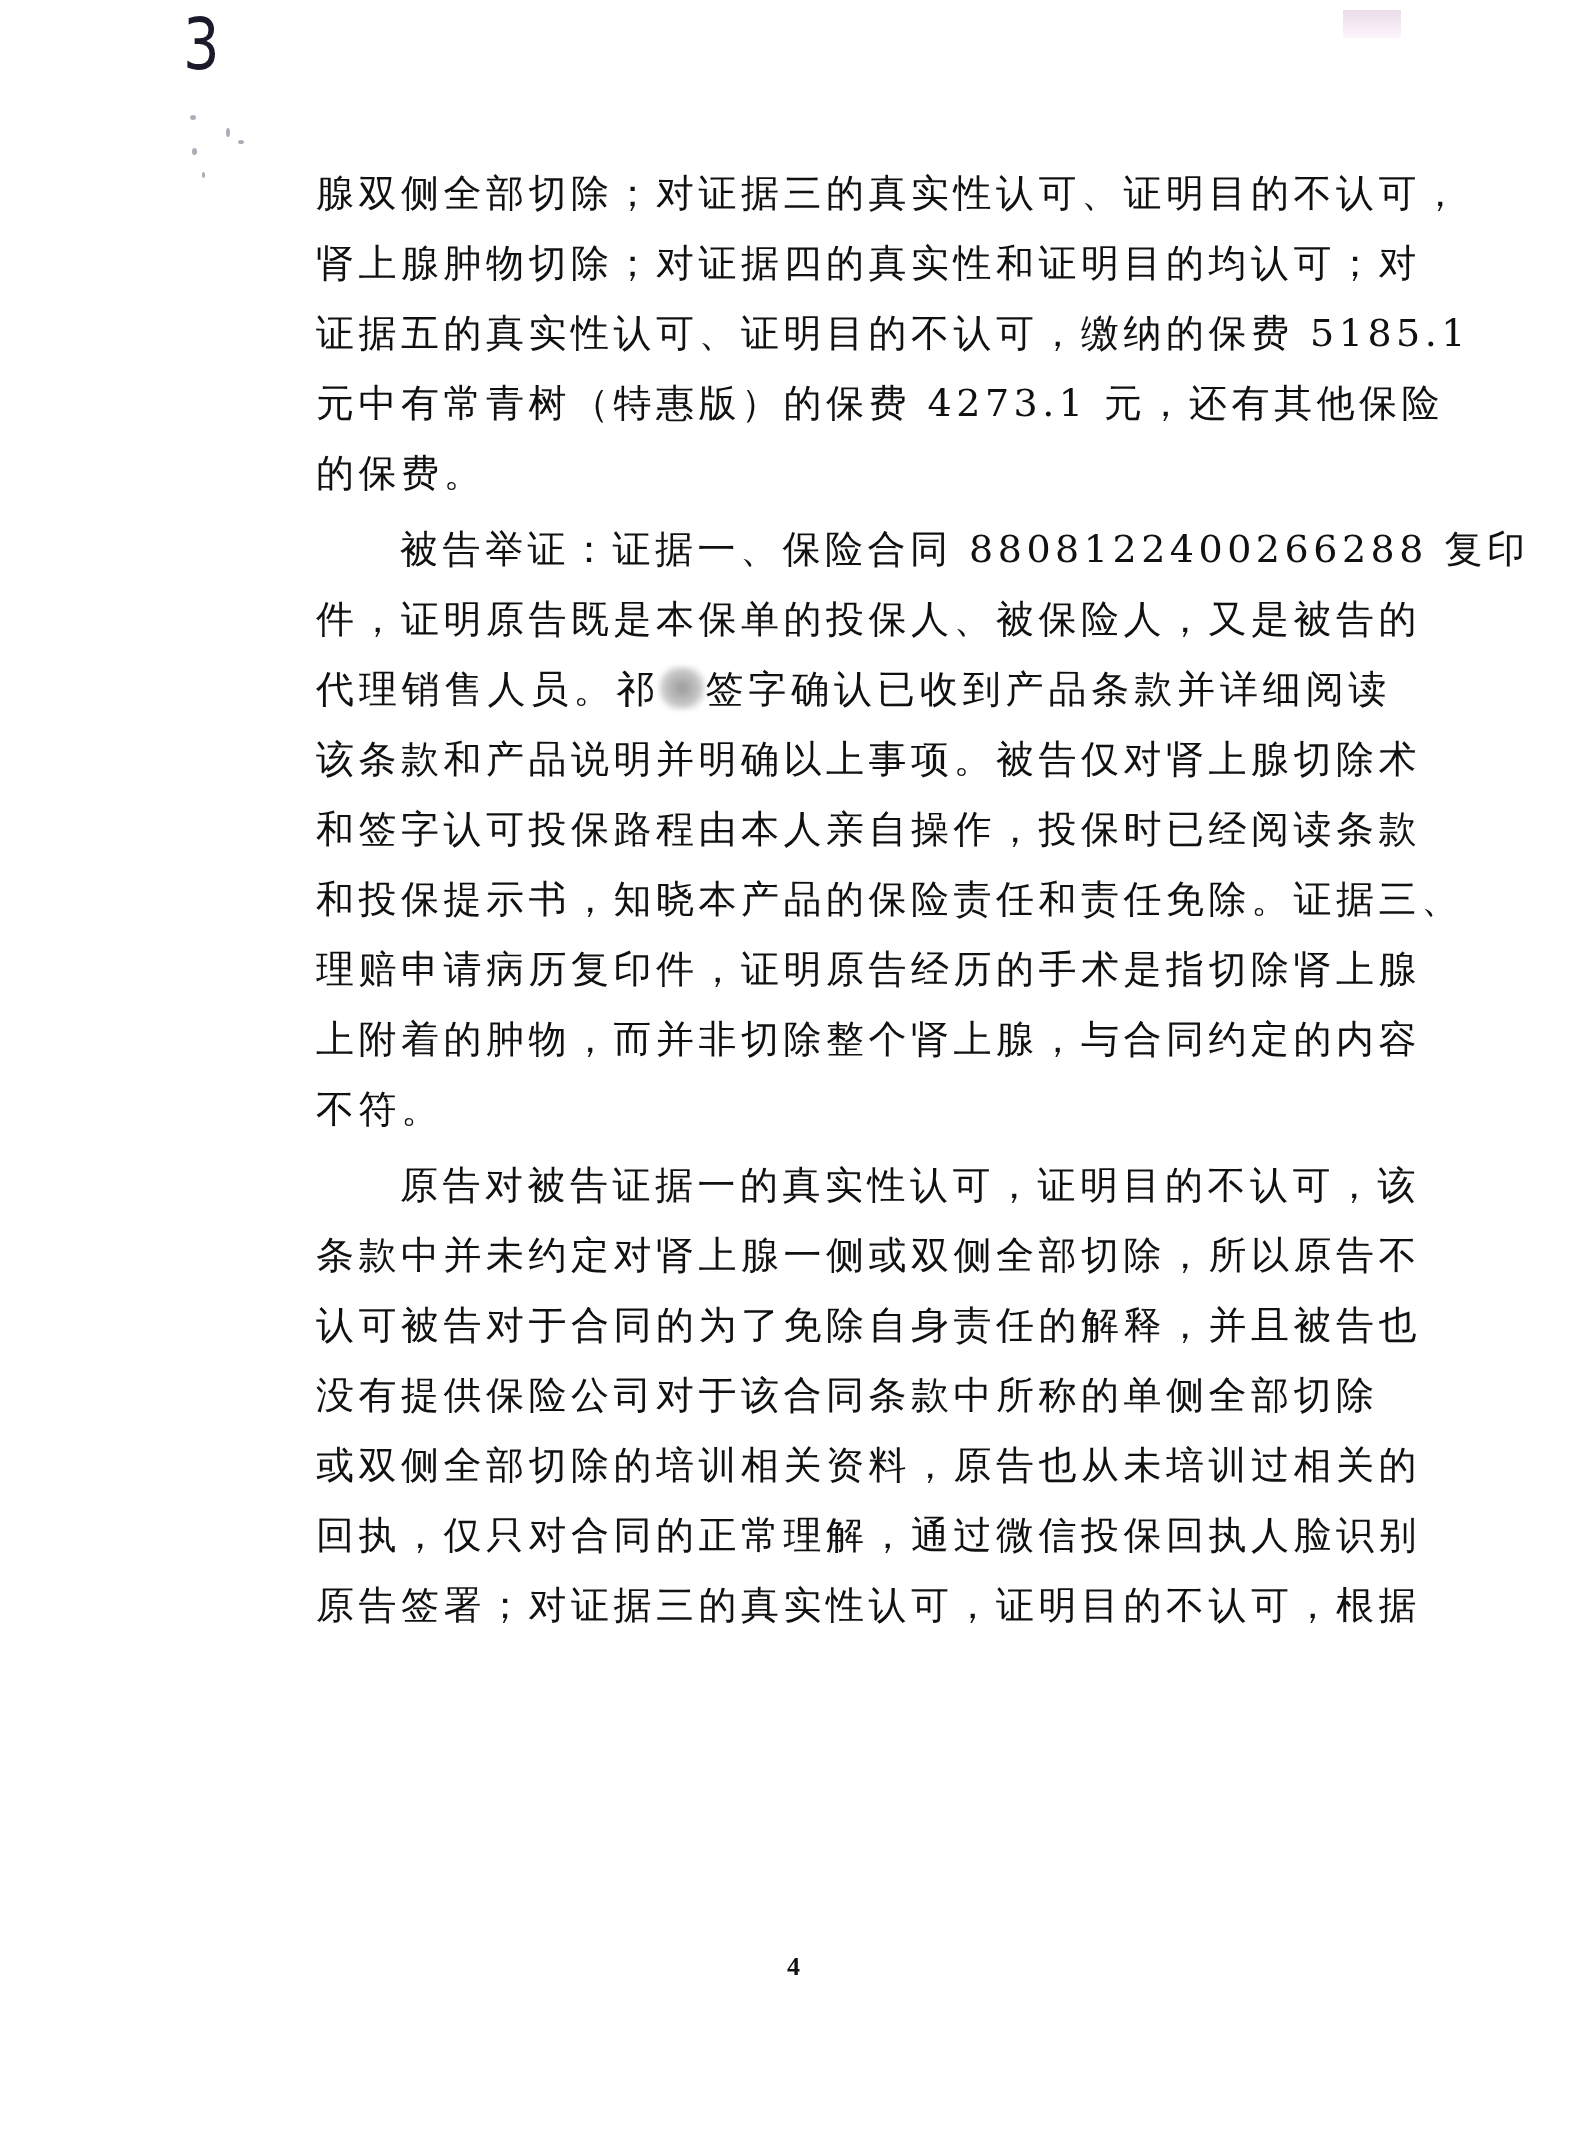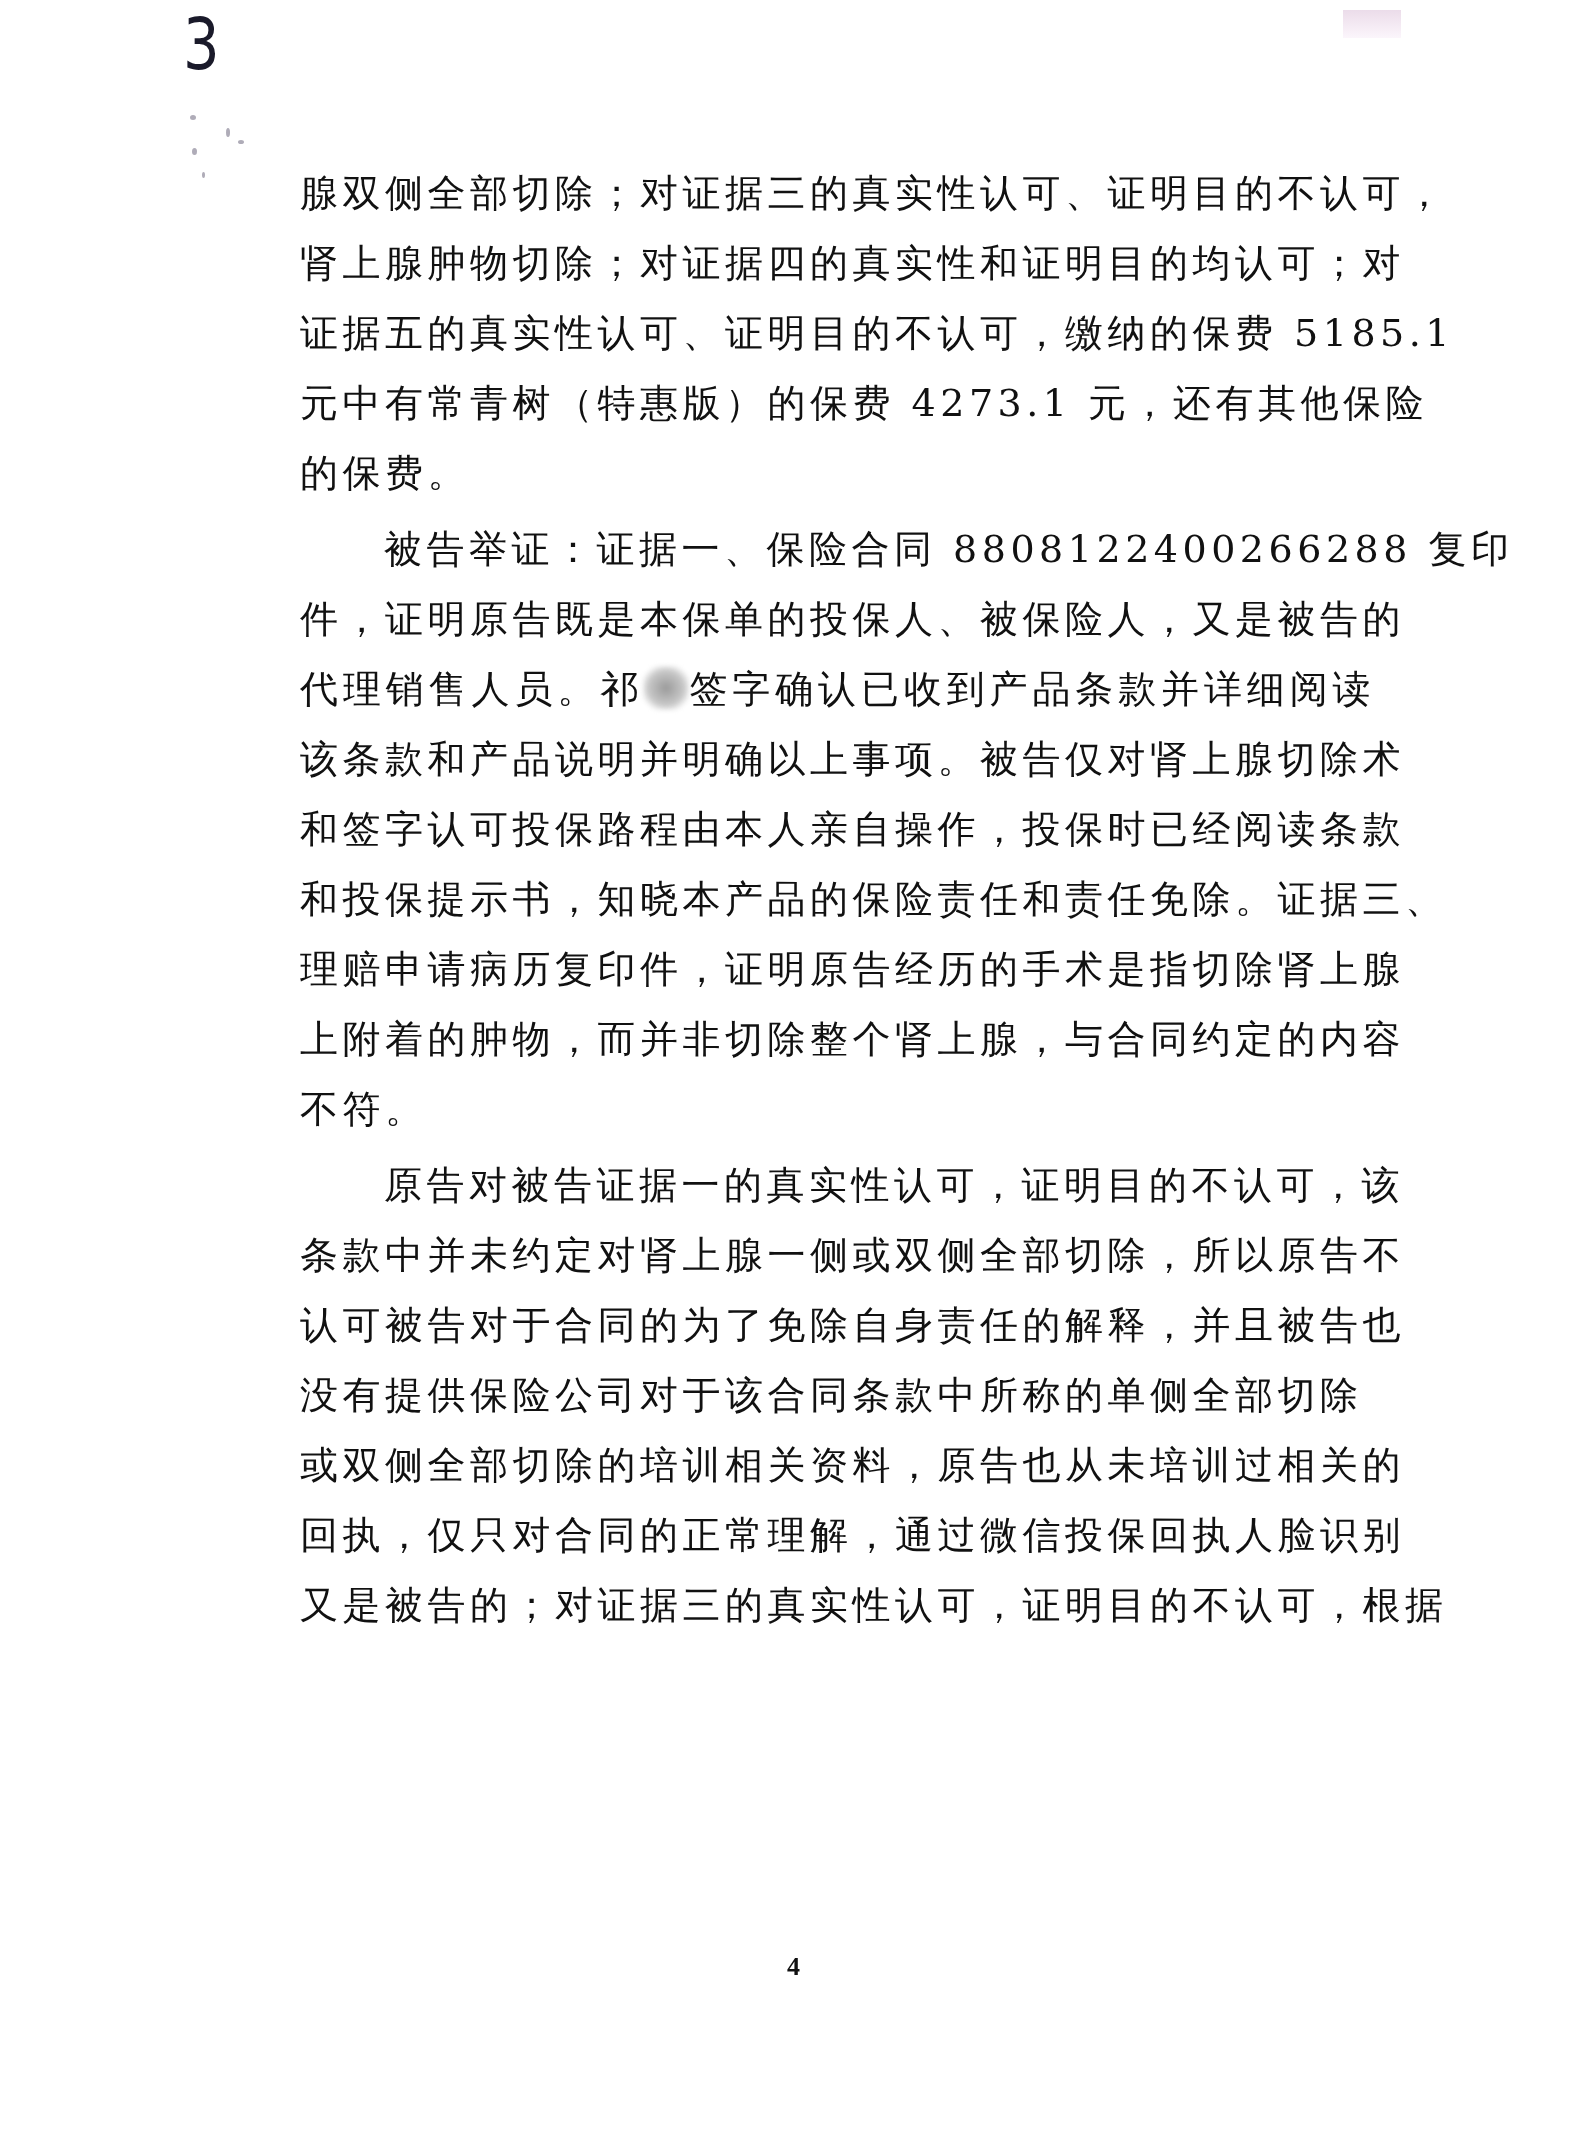--- a/index.html
+++ b/index.html
@@ -44,21 +44,21 @@
       position: absolute;
       left: 1343px;
       top: 10px;
       width: 58px;
       height: 28px;
       background: linear-gradient(#e8d6e6, #fbf4fb);
       opacity: 0.85;
     }
     .body-text {
       position: absolute;
-      left: 300px;
+      left: 316px;
       top: 158px;
       width: 1075px;
       font-size: 38px;
       line-height: 70px;
       letter-spacing: 4.5px;
     }
     .line {
       display: block;
       white-space: nowrap;
       height: 70px;
@@ -134,19 +134,19 @@
 
     <span class="para-gap"></span>
 
     <div>
       <span class="line indent">原告对被告证据一的真实性认可，证明目的不认可，该</span>
       <span class="line">条款中并未约定对肾上腺一侧或双侧全部切除，所以原告不</span>
       <span class="line">认可被告对于合同的为了免除自身责任的解释，并且被告也</span>
       <span class="line last">没有提供保险公司对于该合同条款中所称的单侧全部切除</span>
       <span class="line">或双侧全部切除的培训相关资料，原告也从未培训过相关的</span>
       <span class="line">回执，仅只对合同的正常理解，通过微信投保回执人脸识别</span>
-      <span class="line">又是被告的；对证据三的真实性认可，证明目的不认可，根据</span>
+      <span class="line">原告签署；对证据三的真实性认可，证明目的不认可，根据</span>
     </div>
 
   </div>
 
   <div class="page-number">4</div>
 </div>
 
 </body></html>

